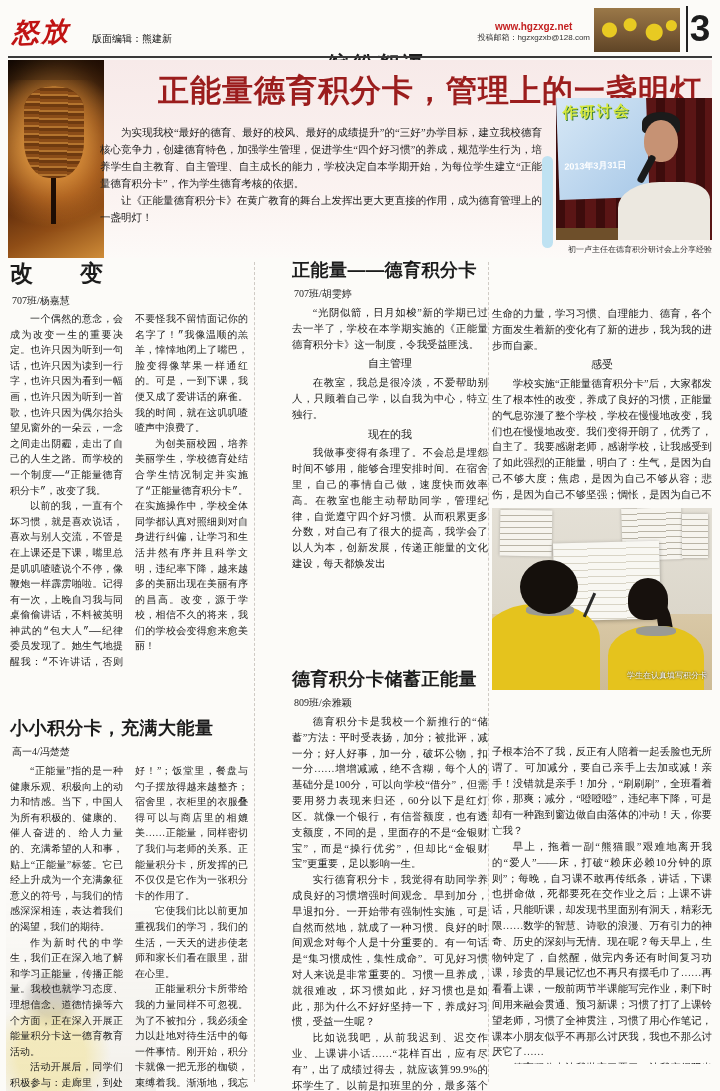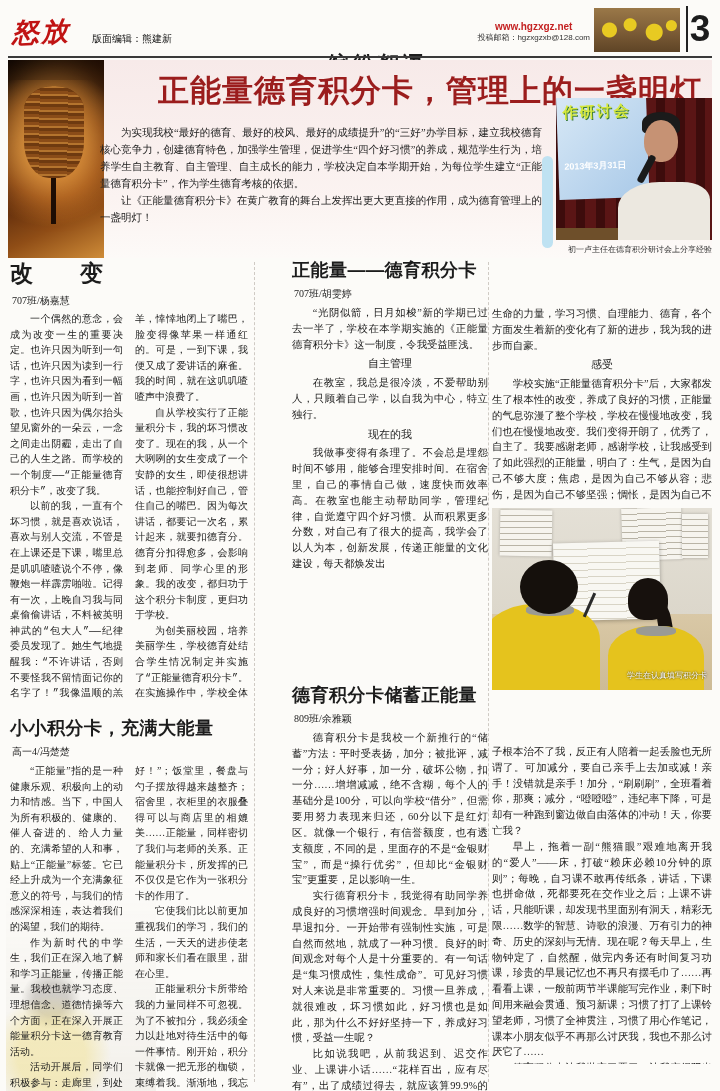--- a/index.html
+++ b/index.html
@@ -171,21 +171,20 @@
 
   <div class="divider-v" style="left:254px"></div>
   <div class="divider-v" style="left:488px"></div>
 
   <div class="col col-left">
     <div class="a-title-serif" style="letter-spacing:12px">改　变</div>
     <div class="byline">707班/杨嘉慧</div>
     <div id="a1-body" class="body-2col">
       <p>一个偶然的意念，会成为改变一生的重要决定。也许只因为听到一句话，也许只因为读到一行字，也许只因为看到一幅画，也许只因为听到一首歌，也许只因为偶尔抬头望见窗外的一朵云，一念之间走出阴霾，走出了自己的人生之路。而学校的一个制度——“正能量德育积分卡”，改变了我。</p>
       <p>以前的我，一直有个坏习惯，就是喜欢说话，喜欢与别人交流，不管是在上课还是下课，嘴里总是叽叽喳喳说个不停，像鞭炮一样霹雳啪啦。记得有一次，上晚自习我与同桌偷偷讲话，不料被英明神武的“包大人”——纪律委员发现了。她生气地提醒我：“不许讲话，否则不要怪我不留情面记你的名字了！”我像温顺的羔羊，悻悻地闭上了嘴巴，脸变得像苹果一样通红的。可是，一到下课，我便又成了爱讲话的麻雀。我的时间，就在这叽叽喳喳声中浪费了。</p>
-      <p>自从学校实行了正能量积分卡，我的坏习惯改变了。现在的我，从一个大咧咧的女生变成了一个安静的女生，即使很想讲话，也能控制好自己，管住自己的嘴巴。因为每次讲话，都要记一次名，累计起来，就要扣德育分。德育分扣得愈多，会影响到老师、同学心里的形象。我的改变，都归功于这个积分卡制度，更归功于学校。</p>
       <p>为创美丽校园，培养美丽学生，学校德育处结合学生情况制定并实施了“正能量德育积分卡”。在实施操作中，学校全体同学都认真对照细则对自身进行纠偏，让学习和生活井然有序并且科学文明，违纪率下降，越来越多的美丽出现在美丽有序的昌高。改变，源于学校，相信不久的将来，我们的学校会变得愈来愈美丽！</p>
     </div>
 
     <div class="a4-wrap">
       <div class="a4-bg"></div>
       <div class="a-title-sans">小小积分卡，充满大能量</div>
       <div class="byline">高一4/冯楚楚</div>
       <div id="a4-body" class="body-2col">
         <p>“正能量”指的是一种健康乐观、积极向上的动力和情感。当下，中国人为所有积极的、健康的、催人奋进的、给人力量的、充满希望的人和事，贴上“正能量”标签。它已经上升成为一个充满象征意义的符号，与我们的情感深深相连，表达着我们的渴望，我们的期待。</p>
         <p>作为新时代的中学生，我们正在深入地了解和学习正能量，传播正能量。我校也就学习态度、理想信念、道德情操等六个方面，正在深入开展正能量积分卡这一德育教育活动。</p>
@@ -201,21 +200,21 @@
     <div class="a-title-sans">正能量——德育积分卡</div>
     <div class="byline">707班/胡雯婷</div>
     <div id="a2-body" class="body-1col">
       <p>“光阴似箭，日月如梭”新的学期已过去一半了，学校在本学期实施的《正能量德育积分卡》这一制度，令我受益匪浅。</p>
       <p class="subhead">自主管理</p>
       <p>在教室，我总是很冷淡，不爱帮助别人，只顾着自己学，以自我为中心，特立独行。</p>
       <p class="subhead">现在的我</p>
       <p>我做事变得有条理了。不会总是埋怨时间不够用，能够合理安排时间。在宿舍里，自己的事情自己做，速度快而效率高。在教室也能主动帮助同学，管理纪律，自觉遵守四个好习惯。从而积累更多分数，对自己有了很大的提高，我学会了以人为本，创新发展，传递正能量的文化建设，每天都焕发出</p>
     </div>
 
-    <div class="a-title-sans" style="margin-top:26px">德育积分卡储蓄正能量</div>
+    <div class="a-title-sans" style="margin-top:10px">德育积分卡储蓄正能量</div>
     <div class="byline">809班/余雅颖</div>
     <div id="a3-body" class="body-1col">
       <p>德育积分卡是我校一个新推行的“储蓄”方法：平时受表扬，加分；被批评，减一分；好人好事，加一分，破坏公物，扣一分……增增减减，绝不含糊，每个人的基础分是100分，可以向学校“借分”，但需要用努力表现来归还，60分以下是红灯区。就像一个银行，有信誉额度，也有透支额度，不同的是，里面存的不是“金银财宝”，而是“操行优劣”，但却比“金银财宝”更重要，足以影响一生。</p>
       <p>实行德育积分卡，我觉得有助同学养成良好的习惯增强时间观念。早到加分，早退扣分。一开始带有强制性实施，可是自然而然地，就成了一种习惯。良好的时间观念对每个人是十分重要的。有一句话是“集习惯成性，集性成命”。可见好习惯对人来说是非常重要的。习惯一旦养成，就很难改，坏习惯如此，好习惯也是如此，那为什么不好好坚持一下，养成好习惯，受益一生呢？</p>
       <p>比如说我吧，从前我迟到、迟交作业、上课讲小话……“花样百出，应有尽有”，出了成绩过得去，就应该算99.9%的坏学生了。以前是扣班里的分，最多落个小检讨，每次我都以一副“死猪不怕开水烫”的样子“欣然”接受了。我的内心无比强大，能奈我何！</p>
 
     </div>
   </div>
 
   <div class="col col-right">

